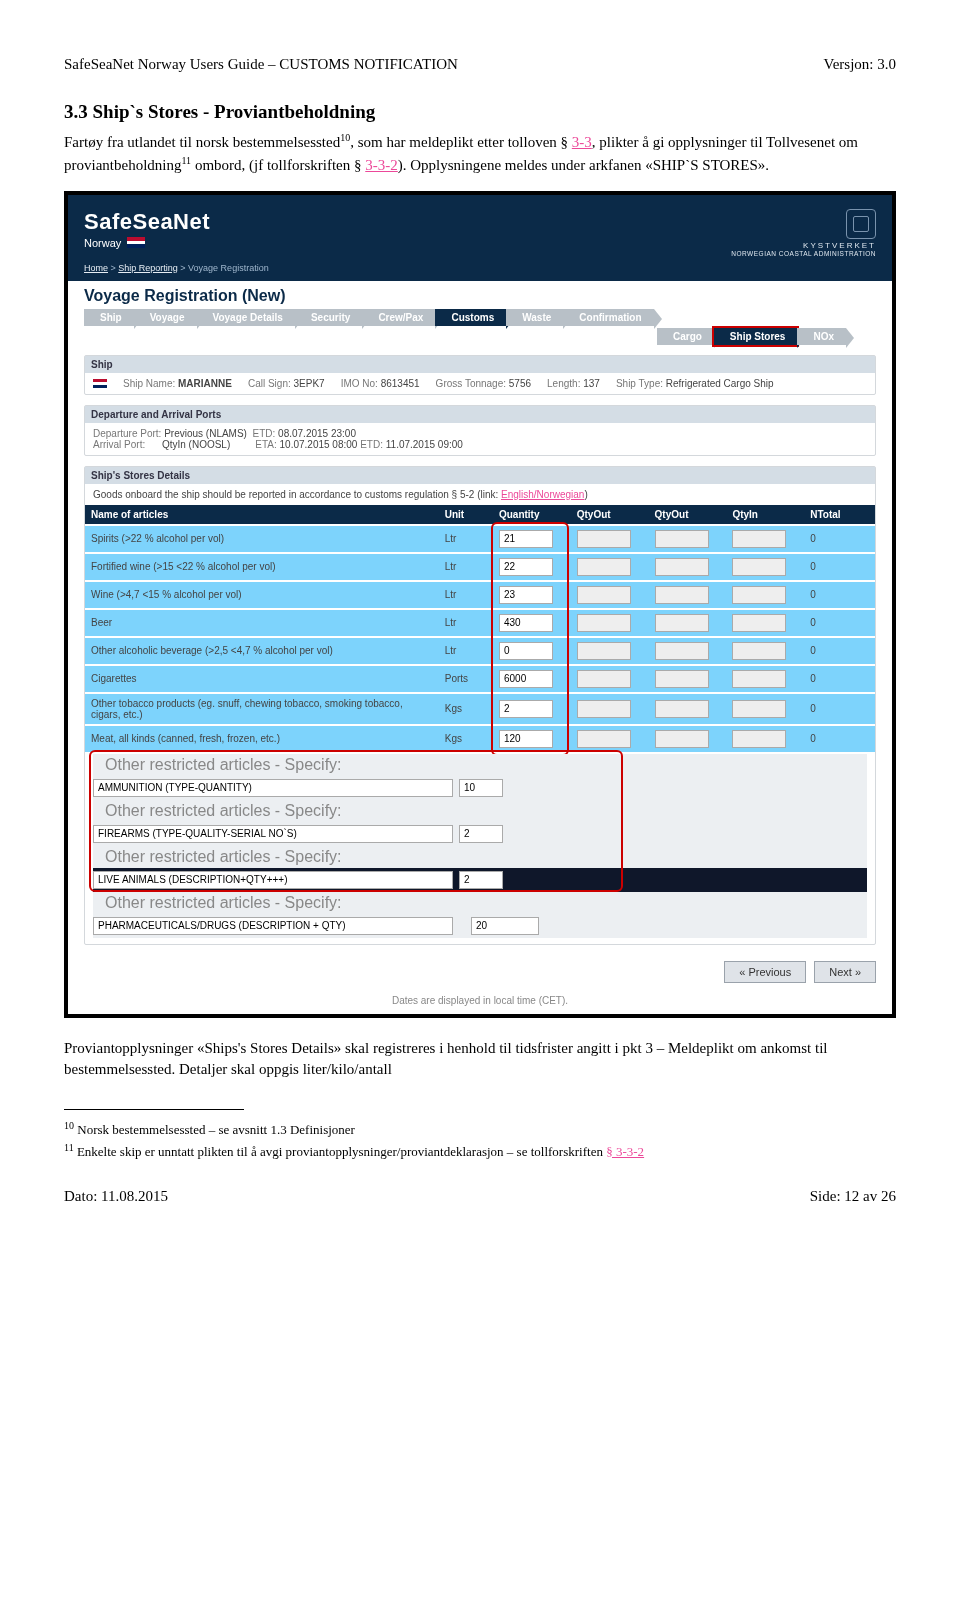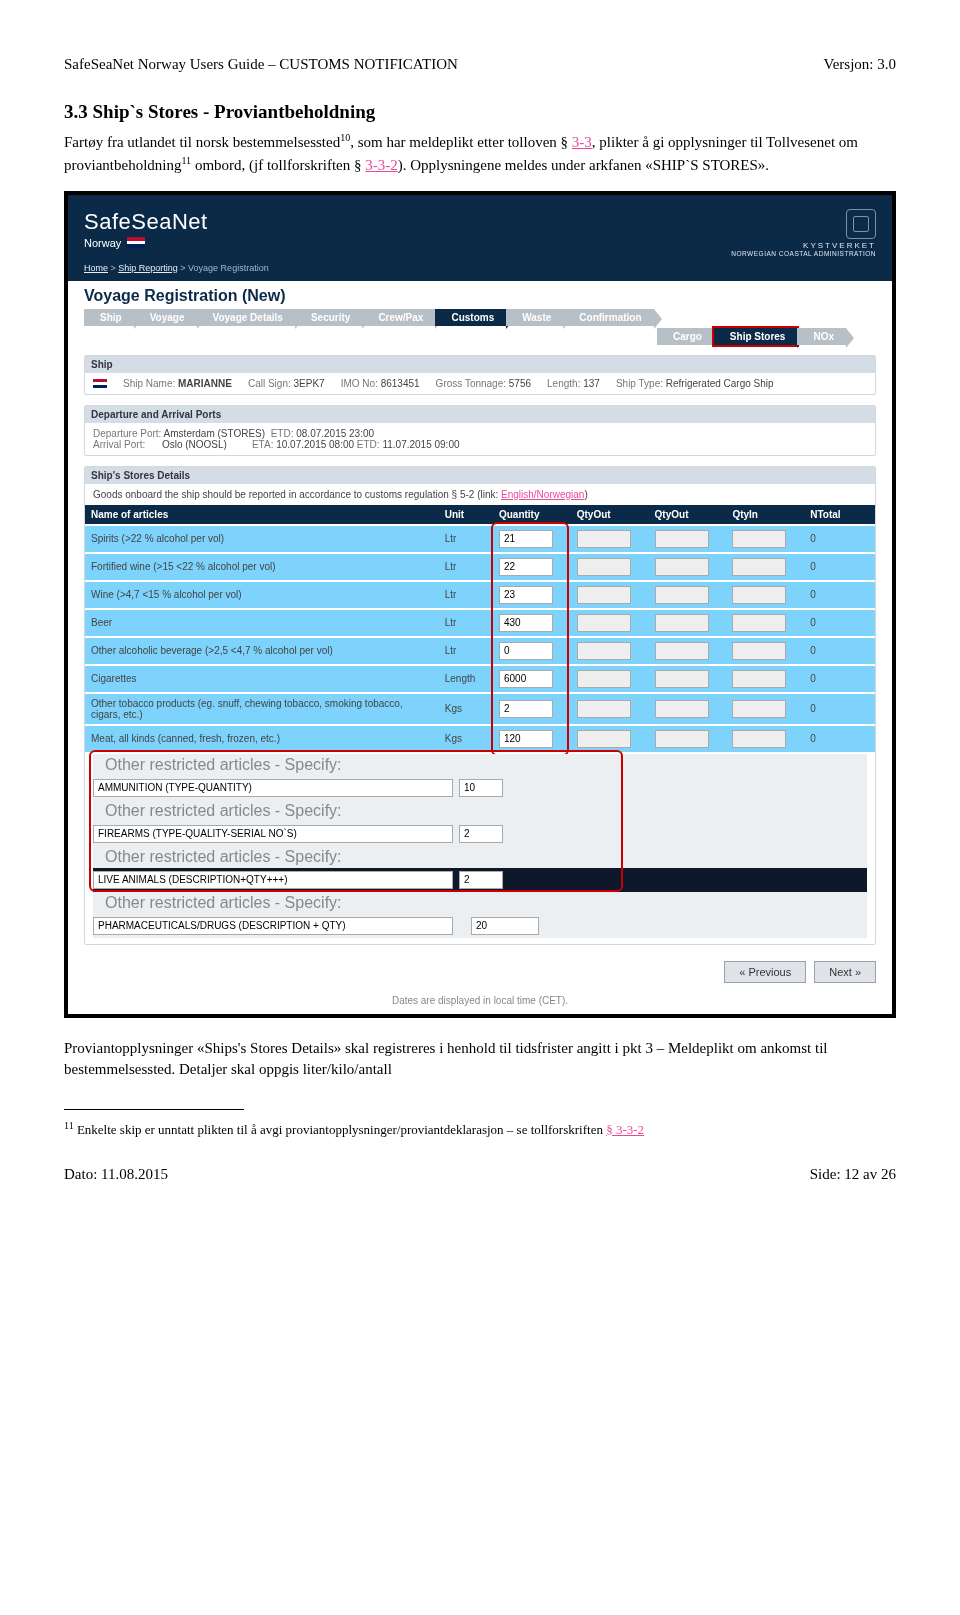--- a/index.html
+++ b/index.html
@@ -13,21 +13,21 @@
   .finput { background: #fff; border: 1px solid #bbb; padding: 2px 6px; font-size: 11px; height: 20px; }
   .cal { display:inline-block; width:16px; height:16px; background:#fff; border:1px solid #888; position:relative; }
   .cal::before { content:""; position:absolute; top:0; left:0; right:0; height:4px; background:#c33; }
   h2.sec { font-family: "Book Antiqua", Palatino, serif; font-size: 19px; font-weight: bold; margin: 6px 0 8px 0; }
   p.body { font-size: 15px; line-height: 1.45; margin-bottom: 10px; }
   a.lnk { color: #ec4899; text-decoration: underline; }
   sup { font-size: 10px; vertical-align: super; }
 
   .figure2 { border: 4px solid #000; background: #fff; font-family: Verdana, Arial, sans-serif; font-size: 10px; color: #333; margin: 14px 0 20px 0; }
   .ssn-header { background: #0b2a48; color: #fff; padding: 14px 16px 6px 16px; display:flex; justify-content:space-between; align-items:flex-start; }
-  .ssn-title { font-size: 22px; font-weight: 400; letter-spacing: 0.5px; }
+  .ssn-title { font-size: 22px; font-weight: 700; letter-spacing: 0.5px; }
   .ssn-sub { font-size: 11px; margin-top:2px; display:flex; align-items:center; gap:6px;}
   .flag { width:18px; height:11px; background: linear-gradient(#ba0c2f 33%, #fff 33% 66%, #00205b 66%); }
   .kyst { text-align:right; font-size:8px; letter-spacing:2px; color:#dfe7ef; }
   .kyst-logo { width:30px; height:30px; border:1px solid #7a93ad; margin:0 0 2px auto; border-radius:4px; position:relative;}
   .kyst-logo::after{content:""; position:absolute; inset:6px; border:1px solid #7a93ad; border-radius:2px;}
   .crumbs { background:#0b2a48; color:#9fb6cd; padding:0 16px 8px 16px; font-size:9px; }
   .crumbs a { color:#e6edf4; text-decoration:underline; }
   .vreg { background:#fff; padding:6px 16px 2px 16px; font-size:16px; font-weight:bold; color:#0b2a48;}
   .tabs { padding: 2px 16px 0 16px; }
   .tabstrip { display:flex; gap:0; margin-bottom:2px;}
@@ -129,22 +129,22 @@
         <span><span class="muted">IMO No:</span> <span>8613451</span></span>
         <span><span class="muted">Gross Tonnage:</span> <span>5756</span></span>
         <span><span class="muted">Length:</span> <span>137</span></span>
         <span><span class="muted">Ship Type:</span> <span>Refrigerated Cargo Ship</span></span>
       </div>
     </div>
 
     <div class="panel">
       <div class="panel-h">Departure and Arrival Ports</div>
       <div class="panel-b">
-        <div><span class="muted">Departure Port:</span> <span>Amsterdam (STORES)</span>&nbsp;&nbsp;<span class="muted">ETD:</span> <span>08.07.2015 23:00</span></div>
-        <div><span class="muted">Arrival Port:</span>&nbsp;&nbsp;&nbsp;&nbsp;&nbsp; <span>Oslo (NOOSL)</span>&nbsp;&nbsp;&nbsp;&nbsp;&nbsp;&nbsp;&nbsp;&nbsp;&nbsp;<span class="muted">ETA:</span> <span>10.07.2015 08:00</span>&nbsp;<span class="muted">ETD:</span> <span>11.07.2015 09:00</span></div>
+        <div><span class="muted">Departure Port:</span> <span>Previous (NLAMS)</span>&nbsp;&nbsp;<span class="muted">ETD:</span> <span>08.07.2015 23:00</span></div>
+        <div><span class="muted">Arrival Port:</span>&nbsp;&nbsp;&nbsp;&nbsp;&nbsp; <span>QtyIn (NOOSL)</span>&nbsp;&nbsp;&nbsp;&nbsp;&nbsp;&nbsp;&nbsp;&nbsp;&nbsp;<span class="muted">ETA:</span> <span>10.07.2015 08:00</span>&nbsp;<span class="muted">ETD:</span> <span>11.07.2015 09:00</span></div>
       </div>
     </div>
 
     <div class="panel">
       <div class="panel-h">Ship's Stores Details</div>
       <div class="panel-b" style="padding:0">
         <div style="padding:5px 8px;">
           <span>Goods onboard the ship should be reported in accordance to customs regulation § 5-2 (link: </span><a href="#" class="lnk">English/Norwegian</a><span>)</span>
         </div>
         <table class="stbl">
@@ -200,21 +200,21 @@
                 <td>Other alcoholic beverage (&gt;2,5 &lt;4,7 % alcohol per vol)</td>
                 <td>Ltr</td>
                 <td><input class="qin" value="0" style=""></td>
                 <td><input class="qin ro" value="" style=""></td>
                 <td><input class="qin ro" value="" style=""></td>
                 <td><input class="qin ro" value="" style=""></td>
                 <td>0</td>
               </tr>
               <tr>
                 <td>Cigarettes</td>
-                <td>Length</td>
+                <td>Ports</td>
                 <td><input class="qin" value="6000" style=""></td>
                 <td><input class="qin ro" value="" style=""></td>
                 <td><input class="qin ro" value="" style=""></td>
                 <td><input class="qin ro" value="" style=""></td>
                 <td>0</td>
               </tr>
               <tr>
                 <td>Other tobacco products (eg. snuff, chewing tobacco, smoking tobacco, cigars, etc.)</td>
                 <td>Kgs</td>
                 <td><input class="qin" value="2" style=""></td>
@@ -270,19 +270,20 @@
     <div class="btns">
       <button class="btn">« Previous</button>
       <button class="btn">Next »</button>
     </div>
     <div class="dates-note">Dates are displayed in local time (CET).</div>
   </div>
 
   <p class="body">Proviantopplysninger «Ships's Stores Details» skal registreres i henhold til tidsfrister angitt i pkt 3 – Meldeplikt om ankomst til bestemmelsessted. Detaljer skal oppgis liter/kilo/antall</p>
 
   <hr class="fnotesep">
+  <p class="fnote"><sup>10</sup><span> Norsk bestemmelsessted – se avsnitt 1.3 Definisjoner</span></p>
   <p class="fnote"><sup>11</sup><span> Enkelte skip er unntatt plikten til å avgi proviantopplysninger/proviantdeklarasjon – se tollforskriften </span><a href="#" class="lnk">§ 3-3-2</a></p>
 
   <div class="footer-row">
     <span>Dato: 11.08.2015</span>
     <span>Side: 12 av 26</span>
   </div>
 </div>
 
 </body></html>

